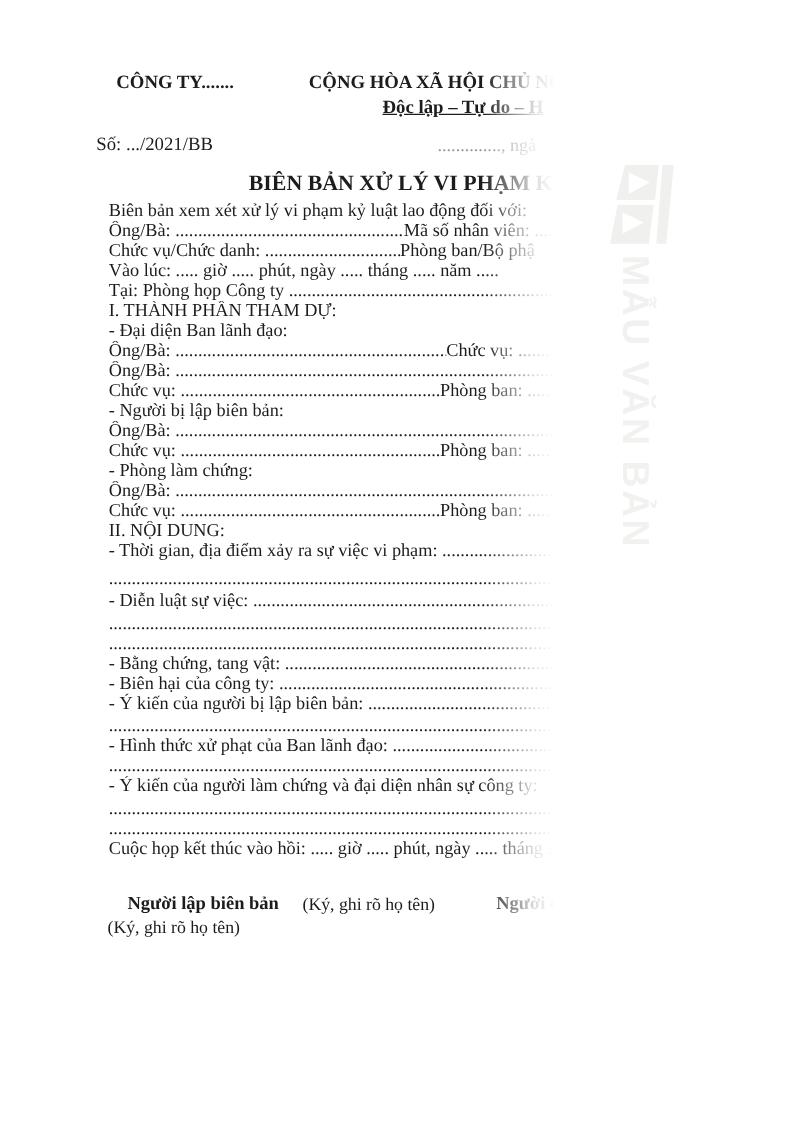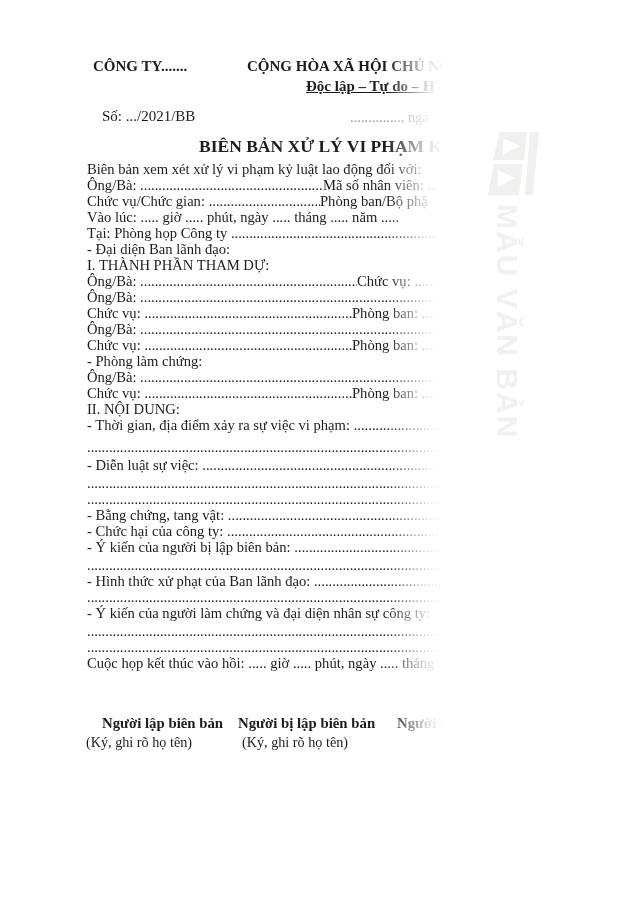--- a/index.html
+++ b/index.html
@@ -4,21 +4,21 @@
 <style>
   html,body{margin:0;padding:0;background:#ffffff;}
   .page{position:relative;width:624px;height:905px;background:#ffffff;overflow:hidden;
         font-family:"Liberation Serif","DejaVu Serif",serif;color:#1c1c1c;}
 
   
   .hdr-company{position:absolute;left:93px;top:58px;font-size:15px;font-weight:bold;white-space:nowrap;}
   .hdr-national{position:absolute;left:247px;top:58px;font-size:15px;font-weight:bold;white-space:nowrap;}
   .hdr-motto{position:absolute;left:306px;top:78px;font-size:15px;font-weight:bold;
              text-decoration:underline;white-space:nowrap;}
-  .doc-number{position:absolute;left:102px;top:108px;font-size:15px;white-space:nowrap;}
+  .doc-number{position:absolute;left:77px;top:108px;font-size:15px;white-space:nowrap;}
   .place-date{position:absolute;left:350px;top:109px;font-size:14.5px;color:#9a9a9a;white-space:nowrap;}
   .doc-title{position:absolute;left:199px;top:136px;font-size:17.5px;font-weight:bold;white-space:nowrap;}
 
   
   .body-block{position:absolute;left:87px;top:161px;width:553px;font-size:14.6px;}
   .ln{white-space:nowrap;overflow:hidden;height:16px;line-height:16px;}
   .gap6{margin-top:6px;}
   .gap2{margin-top:2px;}
   .cellA{display:inline-block;overflow:hidden;white-space:nowrap;vertical-align:bottom;height:16px;}
 
@@ -52,40 +52,41 @@
   <div class="doc-title">BIÊN BẢN XỬ LÝ VI PHẠM KỶ</div>
 
   <div class="body-block">
     <div class="ln"><span>Biên bản xem xét xử lý vi phạm kỷ luật lao động đối với:</span></div>
 
     <div class="ln">
       <span class="cellA" style="width:236px"><span>Ông/Bà: </span><span>..................................................................................................................................</span></span><span>Mã số nhân viên: </span><span>..................................................................................................................................</span>
     </div>
 
     <div class="ln">
-      <span class="cellA" style="width:233px"><span>Chức vụ/Chức gian: </span><span>..................................................................................................................................</span></span><span>Phòng ban/Bộ phậ</span>
+      <span class="cellA" style="width:233px"><span>Chức vụ/Chức danh: </span><span>..................................................................................................................................</span></span><span>Phòng ban/Bộ phậ</span>
     </div>
 
     <div class="ln"><span>Vào lúc: ..... giờ ..... phút, ngày ..... tháng ..... năm .....</span></div>
 
     <div class="ln"><span>Tại: Phòng họp Công ty </span><span>..................................................................................................................................</span></div>
 
+    <div class="ln"><span>I. THÀNH PHẦN THAM DỰ:</span></div>
     <div class="ln"><span>- Đại diện Ban lãnh đạo:</span></div>
-    <div class="ln"><span>I. THÀNH PHẦN THAM DỰ:</span></div>
 
     <div class="ln">
       <span class="cellA" style="width:270px"><span>Ông/Bà: </span><span>..................................................................................................................................</span></span><span>Chức vụ: </span><span>..................................................................................................................................</span>
     </div>
 
     <div class="ln"><span>Ông/Bà: </span><span>..................................................................................................................................</span></div>
 
     <div class="ln">
       <span class="cellA" style="width:265px"><span>Chức vụ: </span><span>..................................................................................................................................</span></span><span>Phòng ban: </span><span>..................................................................................................................................</span>
     </div>
 
+    <div class="ln"><span>- Người bị lập biên bản:</span></div>
     <div class="ln"><span>Ông/Bà: </span><span>..................................................................................................................................</span></div>
 
     <div class="ln">
       <span class="cellA" style="width:265px"><span>Chức vụ: </span><span>..................................................................................................................................</span></span><span>Phòng ban: </span><span>..................................................................................................................................</span>
     </div>
 
     <div class="ln"><span>- Phòng làm chứng:</span></div>
     <div class="ln"><span>Ông/Bà: </span><span>..................................................................................................................................</span></div>
 
     <div class="ln">
@@ -95,41 +96,40 @@
     <div class="ln"><span>II. NỘI DUNG:</span></div>
 
     <div class="ln"><span>- Thời gian, địa điểm xảy ra sự việc vi phạm: </span><span>..................................................................................................................................</span></div>
     <div class="ln gap6"><span>..................................................................................................................................</span></div>
 
     <div class="ln gap2"><span>- Diễn luật sự việc: </span><span>..................................................................................................................................</span></div>
     <div class="ln gap2"><span>..................................................................................................................................</span></div>
     <div class="ln"><span>..................................................................................................................................</span></div>
 
     <div class="ln"><span>- Bằng chứng, tang vật: </span><span>..................................................................................................................................</span></div>
-    <div class="ln"><span>- Chức hại của công ty: </span><span>..................................................................................................................................</span></div>
+    <div class="ln"><span>- Biên hại của công ty: </span><span>..................................................................................................................................</span></div>
     <div class="ln"><span>- Ý kiến của người bị lập biên bản:  </span><span>..................................................................................................................................</span></div>
     <div class="ln gap2"><span>..................................................................................................................................</span></div>
 
     <div class="ln"><span>- Hình thức xử phạt của Ban lãnh đạo:  </span><span>..................................................................................................................................</span></div>
     <div class="ln"><span>..................................................................................................................................</span></div>
 
     <div class="ln"><span>- Ý kiến của người làm chứng và đại diện nhân sự công ty: </span></div>
     <div class="ln gap2"><span>..................................................................................................................................</span></div>
     <div class="ln"><span>..................................................................................................................................</span></div>
 
     <div class="ln"><span>Cuộc họp kết thúc vào hồi: ..... giờ ..... phút, ngày ..... tháng .....</span></div>
   </div>
 
   <div class="sig-row">
     <div class="sig-col c1">
       <div class="sig-role">Người lập biên bản</div>
       <div class="sig-note">(Ký, ghi rõ họ tên)</div>
     </div>
     <div class="sig-col c2">
-      <div class="sig-role">Người bị lập biên bản</div>
       <div class="sig-note">(Ký, ghi rõ họ tên)</div>
     </div>
     <div class="sig-col c3">
       <div class="sig-role">Người chứ</div>
       <div class="sig-note">(Ký, ghi r</div>
     </div>
   </div>
 
   <div class="fade"></div>
 

